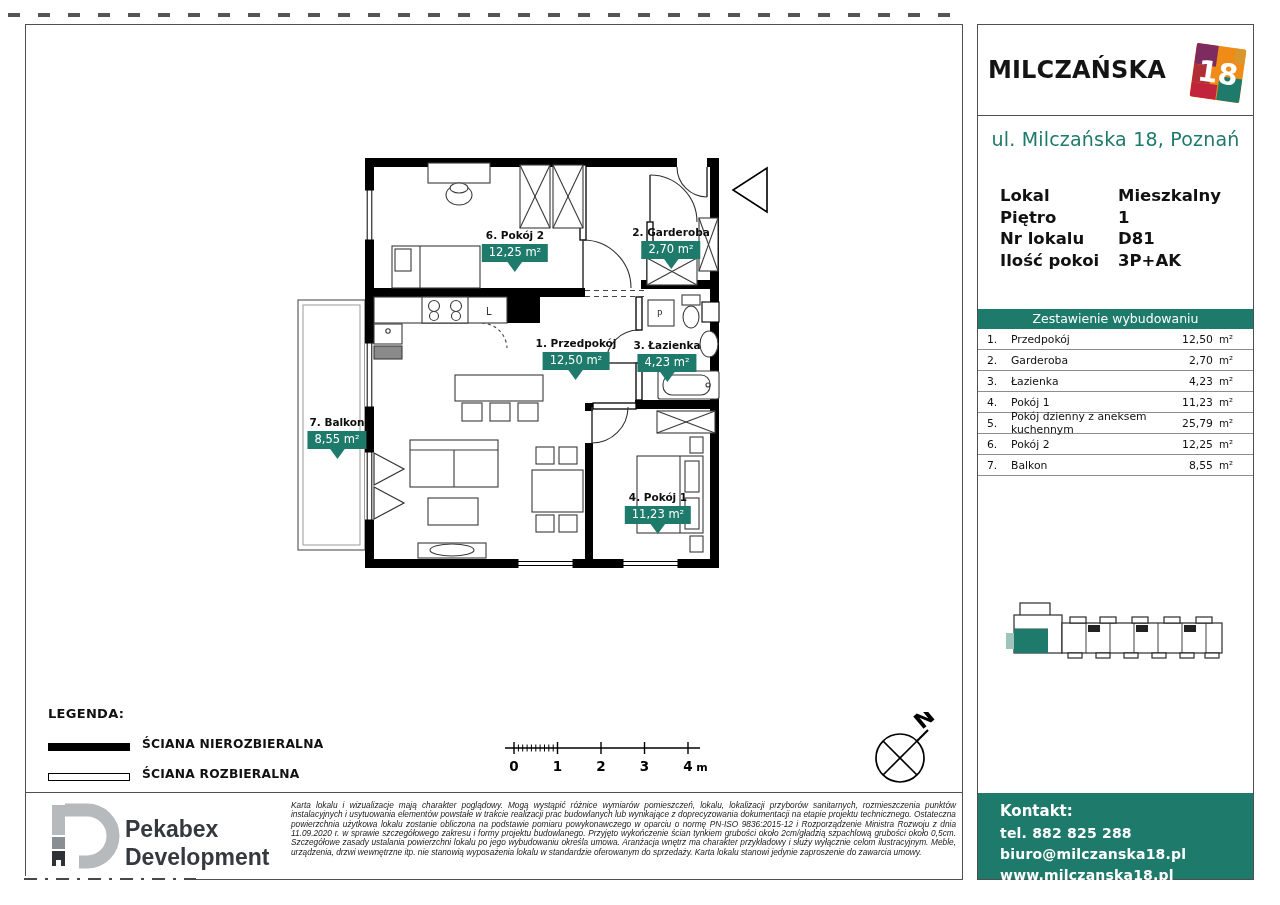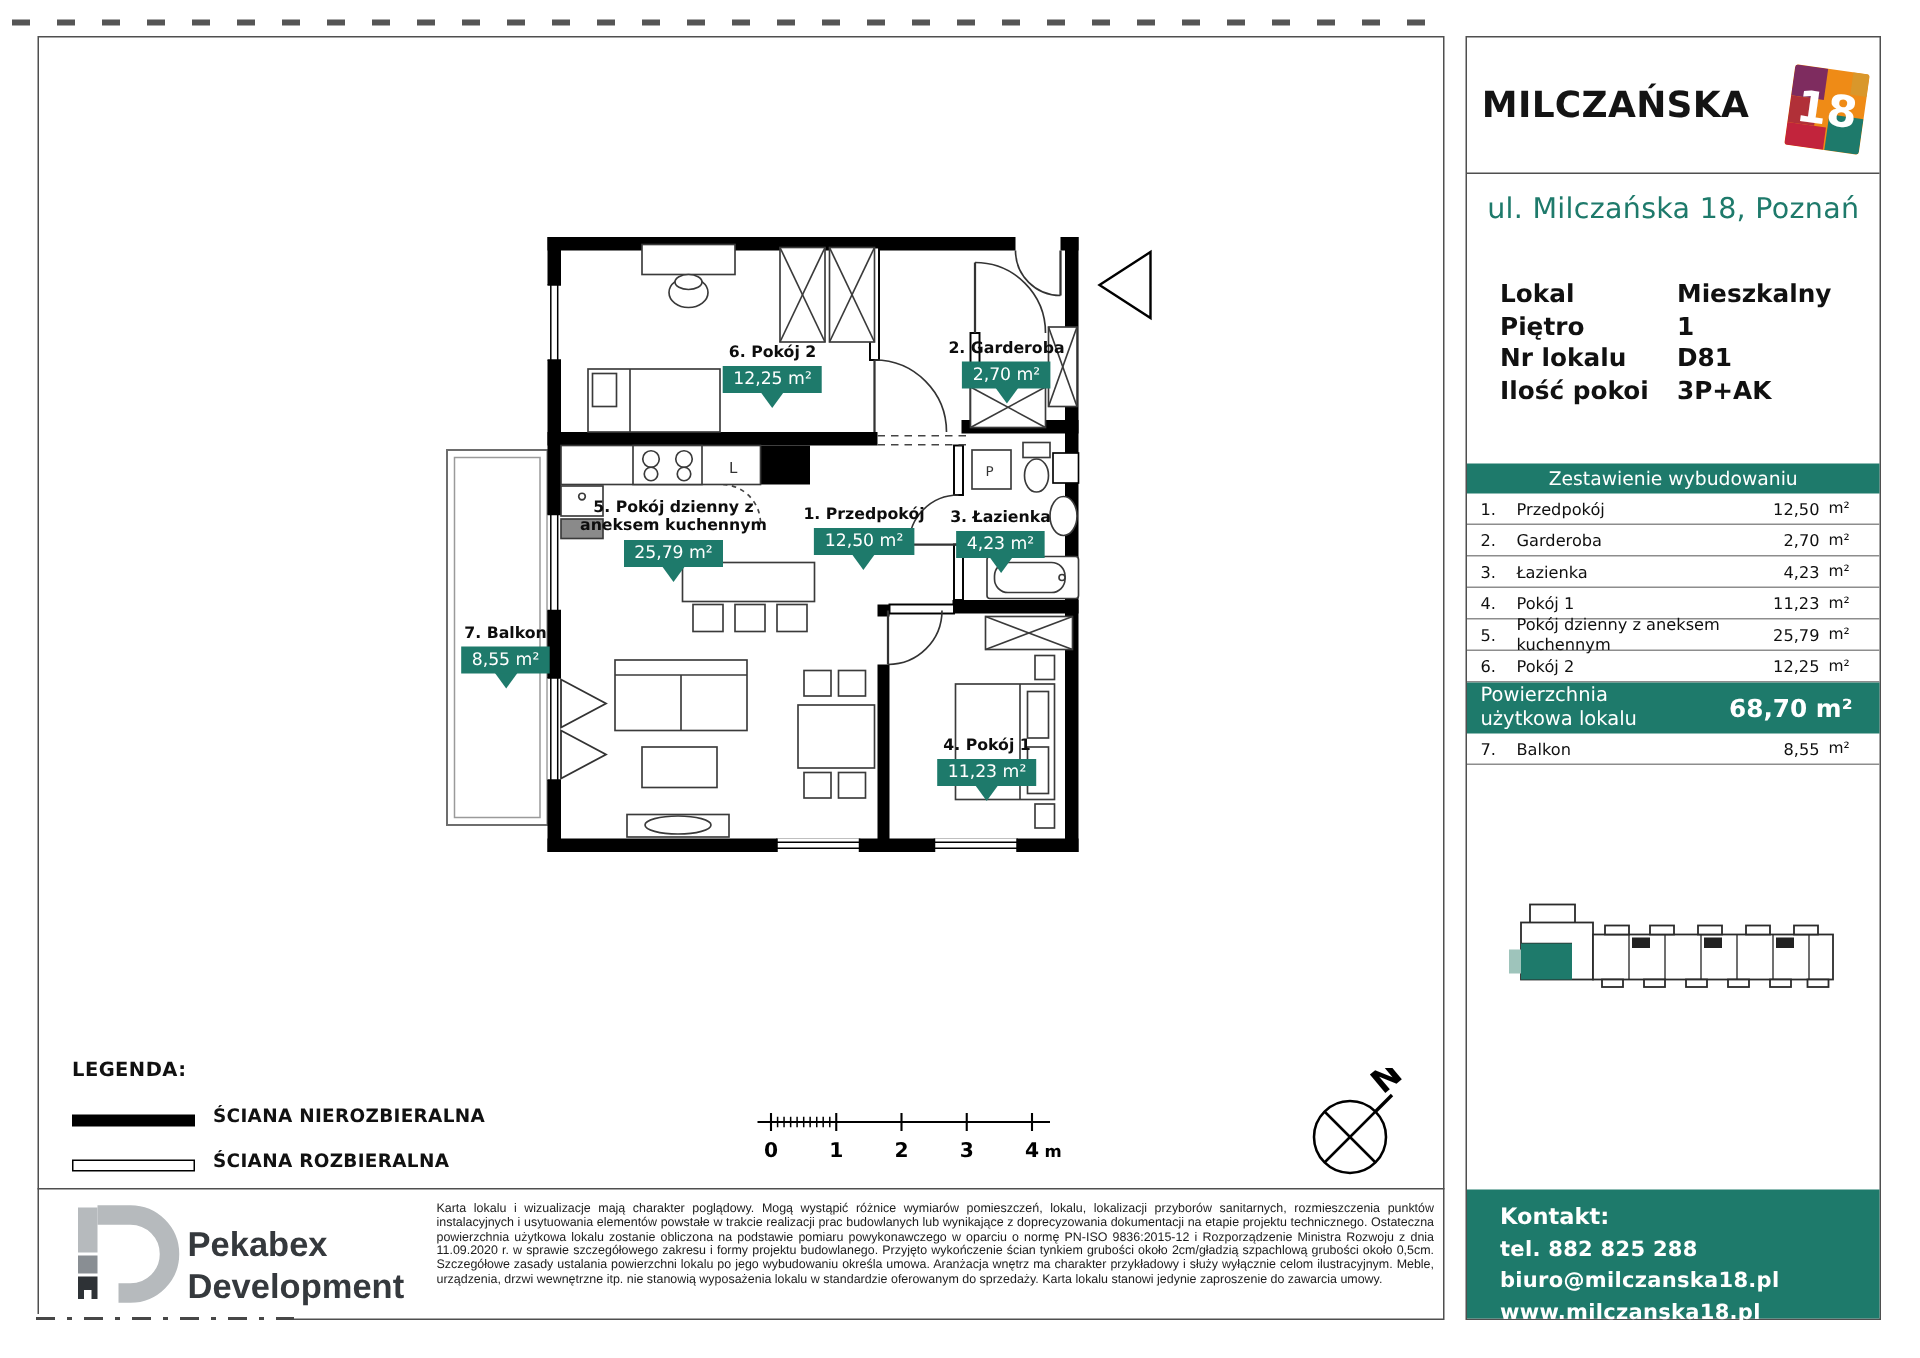--- a/index.html
+++ b/index.html
@@ -30,21 +30,21 @@
   .legend-bar{width:82px;height:8px;margin-right:12px;box-sizing:border-box;}
   .legend-bar.solid{background:#000;}
   .legend-bar.hollow{background:#fff;border:1.6px solid #000;}
   .legend-label{font-size:12.3px;font-weight:bold;letter-spacing:.2px;}
   
   .scalebar{position:absolute;left:500px;top:737px;}
   .north{position:absolute;left:864px;top:712px;}
   
   .dev-logo{position:absolute;left:35px;top:799px;}
   .disclaimer{position:absolute;left:291px;top:801px;width:665px;font-family:"Liberation Sans",sans-serif;
-    font-size:8.3px;line-height:9.35px;text-align:justify;color:#1b1b1b;}
+    font-size:8.3px;line-height:9.35px;text-align:justify;color:#1b1b1b;font-style:italic;}
   
   .right-panel{position:absolute;left:977px;top:24px;width:277px;height:856px;border:1.6px solid #4f4f4f;box-sizing:border-box;background:#fff;}
   .rp-logo{position:absolute;left:0;top:0;right:0;height:90px;border-bottom:1.5px solid #4f4f4f;
     display:flex;align-items:center;justify-content:center;gap:20px;}
   .brand-text{font-size:24px;font-weight:800;letter-spacing:.2px;color:#141414;}
   .brand-mark{position:relative;width:50px;height:54px;margin-left:7px;top:3px;transform:rotate(8deg);background:#ef8b16;overflow:hidden;border-radius:2px;}
   .bm-tile{position:absolute;}
   .bm-purple{left:0;top:0;width:44%;height:38%;background:#7e2c5f;}
   .bm-red{left:0;top:38%;width:36%;height:34%;background:#b13038;}
   .bm-crimson{left:0;top:72%;width:52%;height:28%;background:#c2243c;}
@@ -273,25 +273,20 @@
     <div class="room-label" style="left:397px;top:199px;">
       <div class="rl-name">3. Łazienka</div>
       <div class="rl-badge">4,23 m²</div>
       <div class="rl-pointer"></div>
     </div>
     <div class="room-label" style="left:388px;top:351px;">
       <div class="rl-name">4. Pokój 1</div>
       <div class="rl-badge">11,23 m²</div>
       <div class="rl-pointer"></div>
     </div>
-    <div class="room-label" style="left:179px;top:192px;">
-      <div class="rl-name wrap">5. Pokój dzienny z aneksem kuchennym</div>
-      <div class="rl-badge">25,79 m²</div>
-      <div class="rl-pointer"></div>
-    </div>
     <div class="room-label" style="left:245px;top:89px;text-align:center;">
       <div class="rl-name">6. Pokój 2</div>
       <div class="rl-badge">12,25 m²</div>
       <div class="rl-pointer"></div>
     </div>
     <div class="room-label" style="left:67px;top:276px;">
       <div class="rl-name">7. Balkon</div>
       <div class="rl-badge">8,55 m²</div>
       <div class="rl-pointer"></div>
     </div>
@@ -435,24 +430,20 @@
         <span class="area-val">25,79</span>
         <span class="area-unit">m²</span>
       </div>
       <div class="area-row">
         <span class="area-no">6.</span>
         <span class="area-name">Pokój 2</span>
         <span class="area-val">12,25</span>
         <span class="area-unit">m²</span>
       </div>
 
-      <div class="area-total">
-        <span class="total-label">Powierzchnia użytkowa lokalu</span>
-        <span class="total-value">68,70 m²</span>
-      </div>
 
       <div class="area-row">
         <span class="area-no">7.</span>
         <span class="area-name">Balkon</span>
         <span class="area-val">8,55</span>
         <span class="area-unit">m²</span>
       </div>
     </div>
 
     <div class="rp-minimap">

